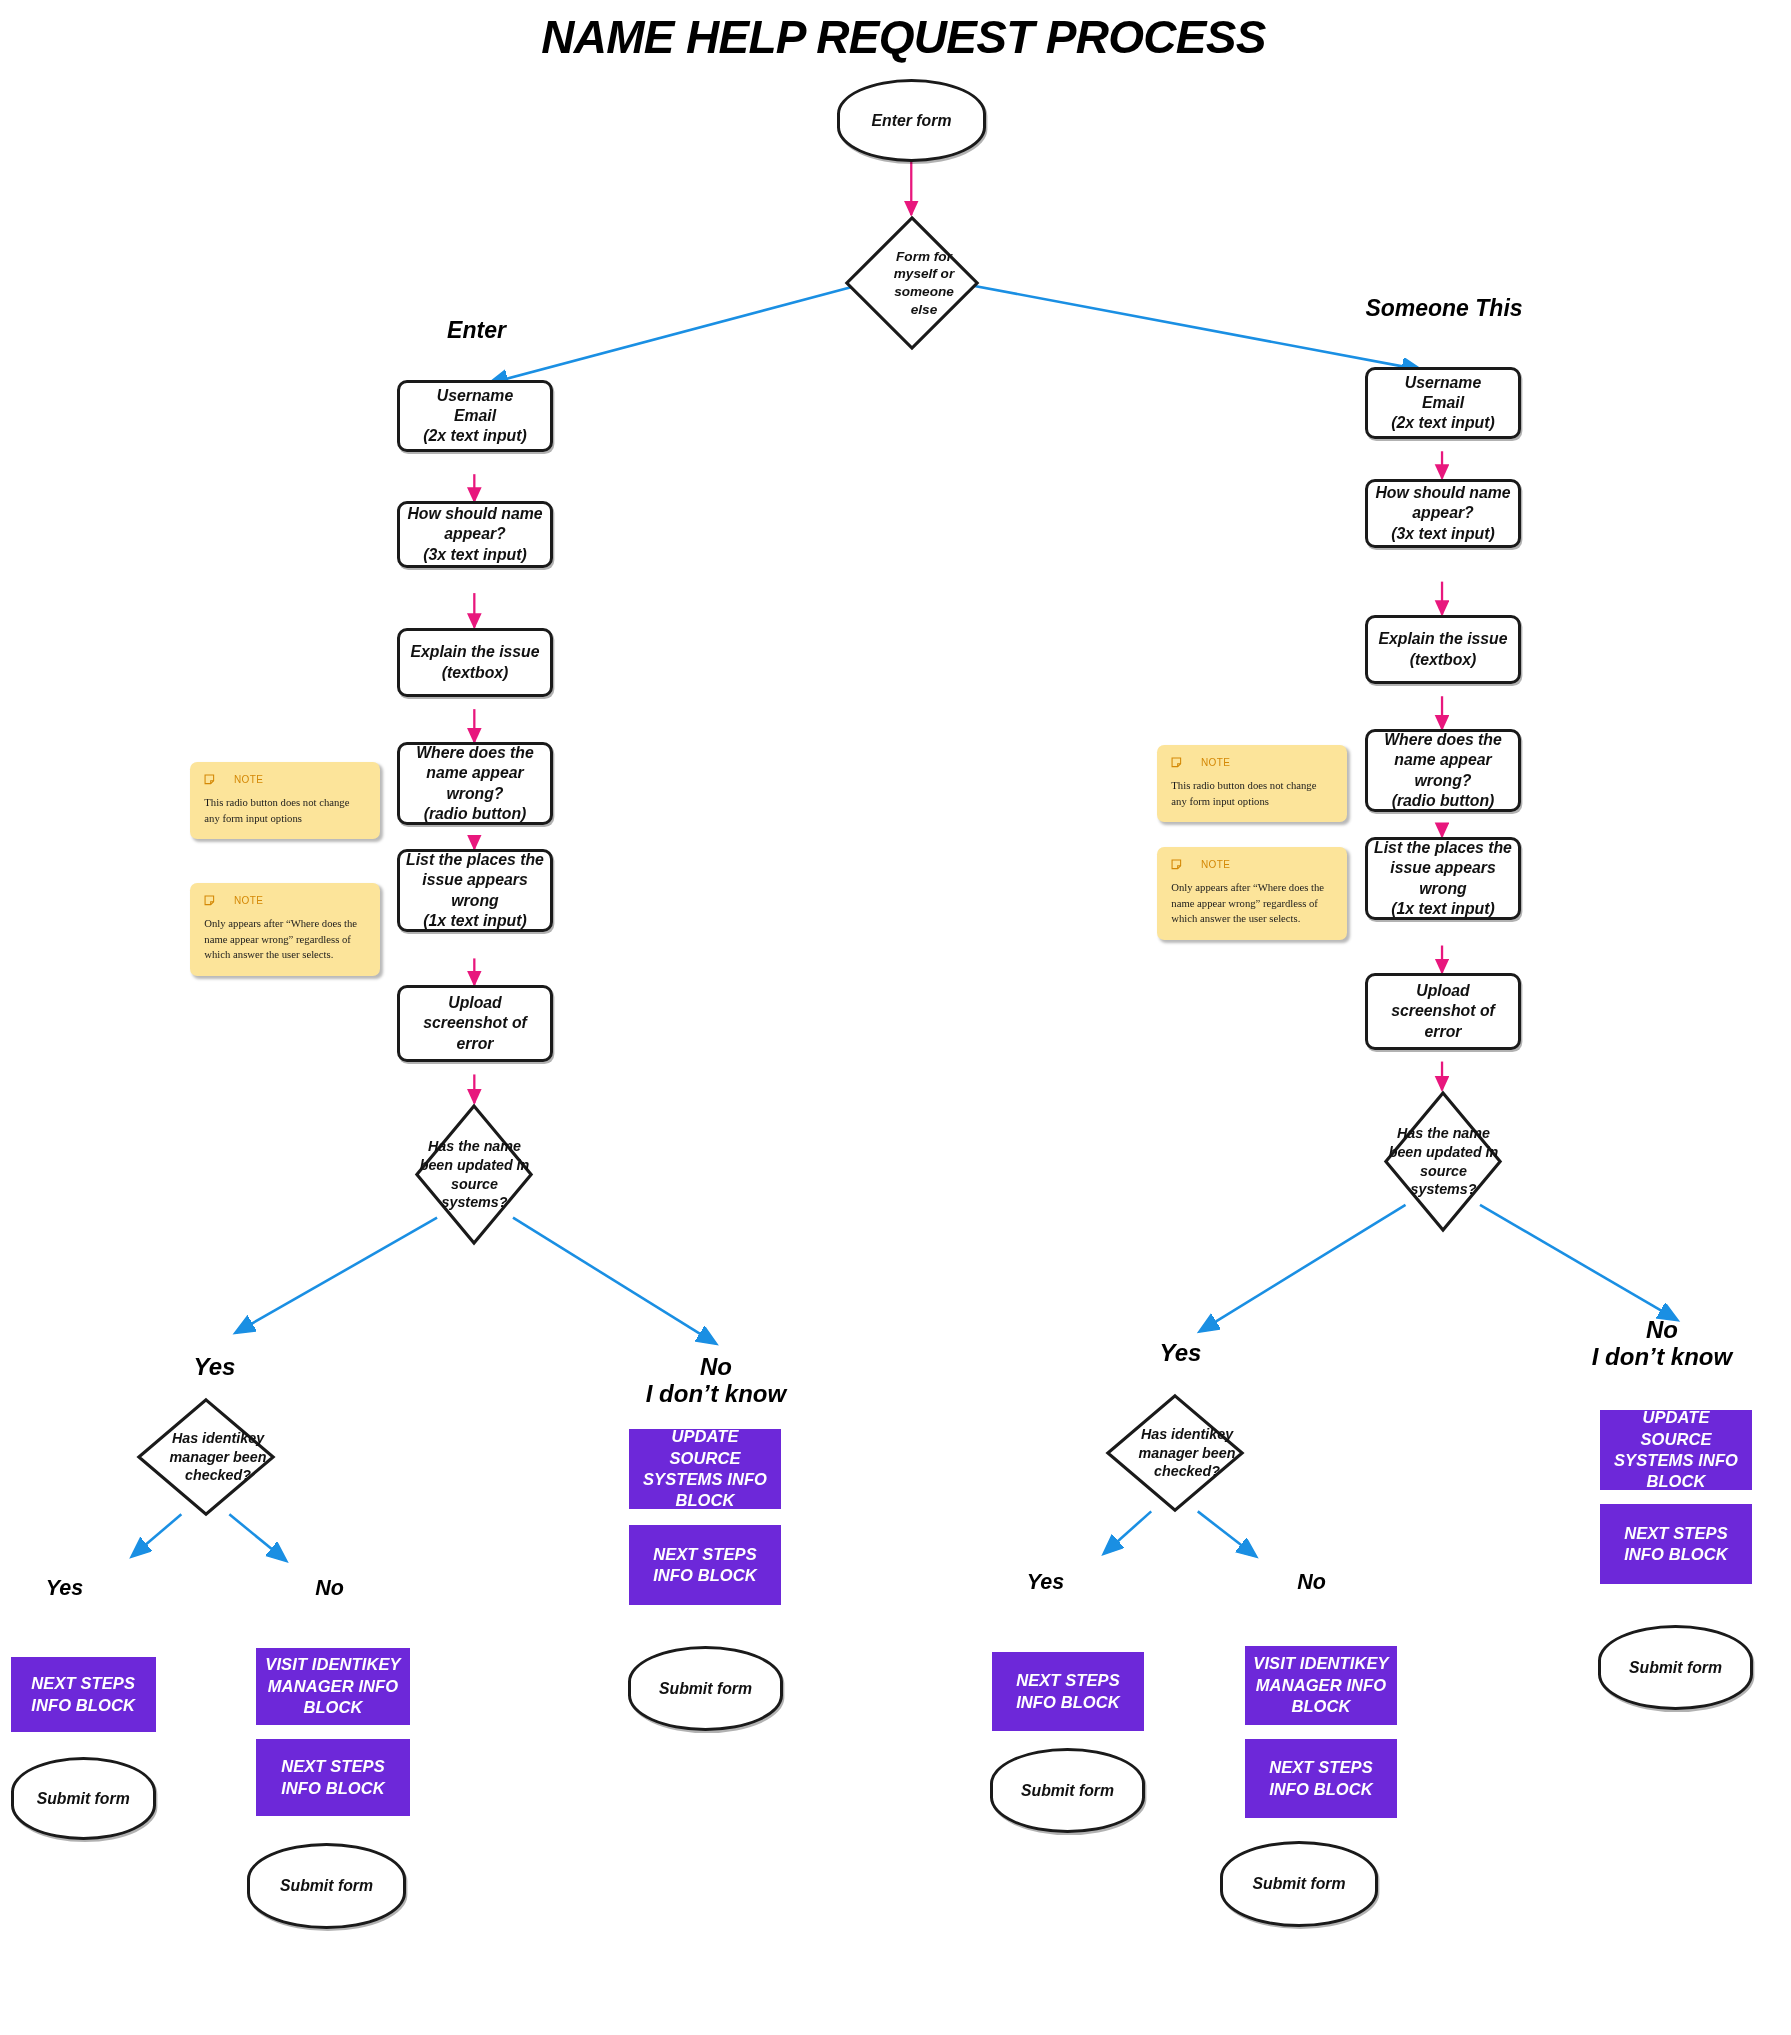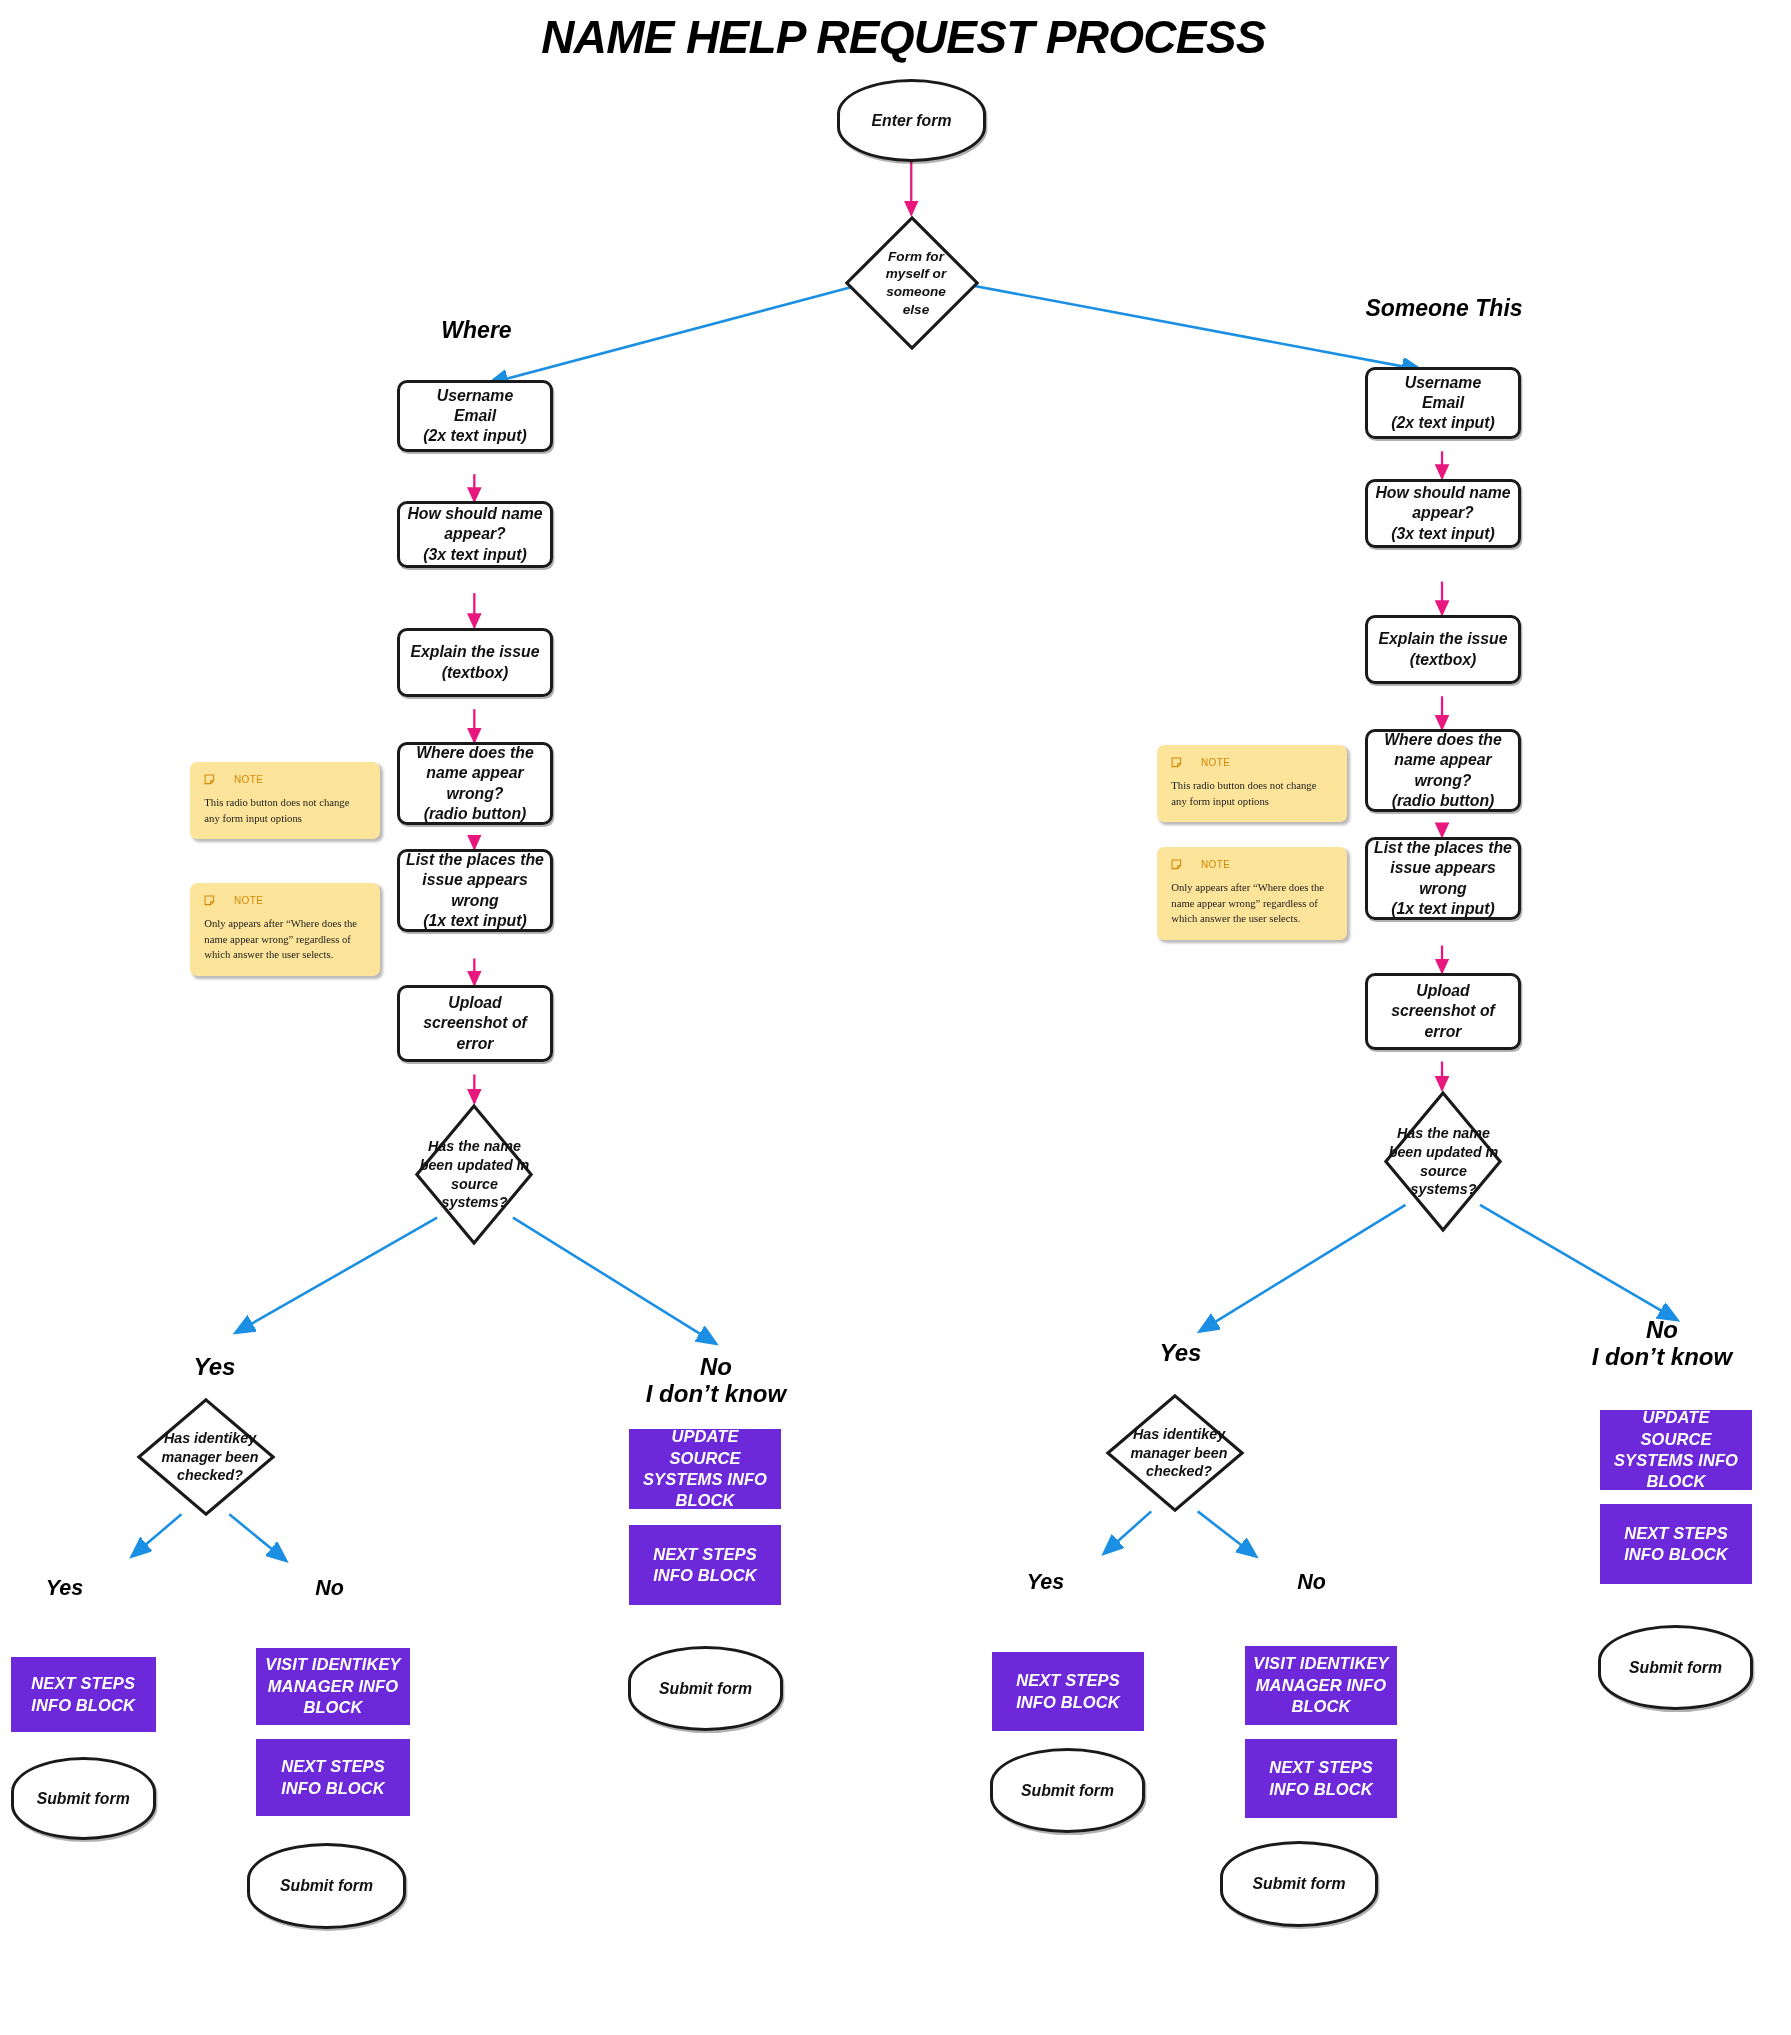--- a/index.html
+++ b/index.html
@@ -55,21 +55,21 @@
     font-style: italic; font-weight: bold;
     font-size: 15.8px;
     color: #111;
     box-shadow: 1.4px 2.1px 0 rgba(0,0,0,0.30);
   }
 
   
   .diamond { position: absolute; }
   .diamond svg { position: absolute; left: 0; top: 0; }
   .diamond .dlabel {
-    position: absolute; left: 4px; top: 0;
+    position: absolute; left: 12px; top: 0;
     width: 100%; height: 100%;
     display: flex; align-items: center; justify-content: center;
     text-align: center;
     font-style: italic; font-weight: bold;
     font-size: 15px; line-height: 1.3;
     color: #111;
     pointer-events: none;
   }
 
   
@@ -182,21 +182,21 @@
   <div class="diamond" style="left:844px; top:215px; width:136px; height:136px;">
     <svg width="136" height="136" viewBox="0 0 190 190">
       <polygon points="95,4 186,95 95,186 4,95" fill="#fff" stroke="#1a1a1a" stroke-width="4.4"></polygon>
     </svg>
     <div class="dlabel" style="font-size: 13.6px; white-space: pre-line;">Form for
 myself or
 someone
 else</div>
   </div>
 
-  <div class="col-title" style="left:387px; top:317px; width:179px;">Where</div>
+  <div class="col-title" style="left:387px; top:317px; width:179px;">Enter</div>
   <div class="col-title" style="left:1340px; top:295px; width:208px;">Someone This</div>
 
   <div class="node pbox" style="left:397px; top:380px; width:156px; height:72px;">
     <span style="white-space: pre-line;">Username
 Email
 (2x text input)</span>
   </div>
   <div class="node pbox" style="left:397px; top:501px; width:156px; height:67px;">
     <span style="white-space: pre-line;">How should name
 appear?

